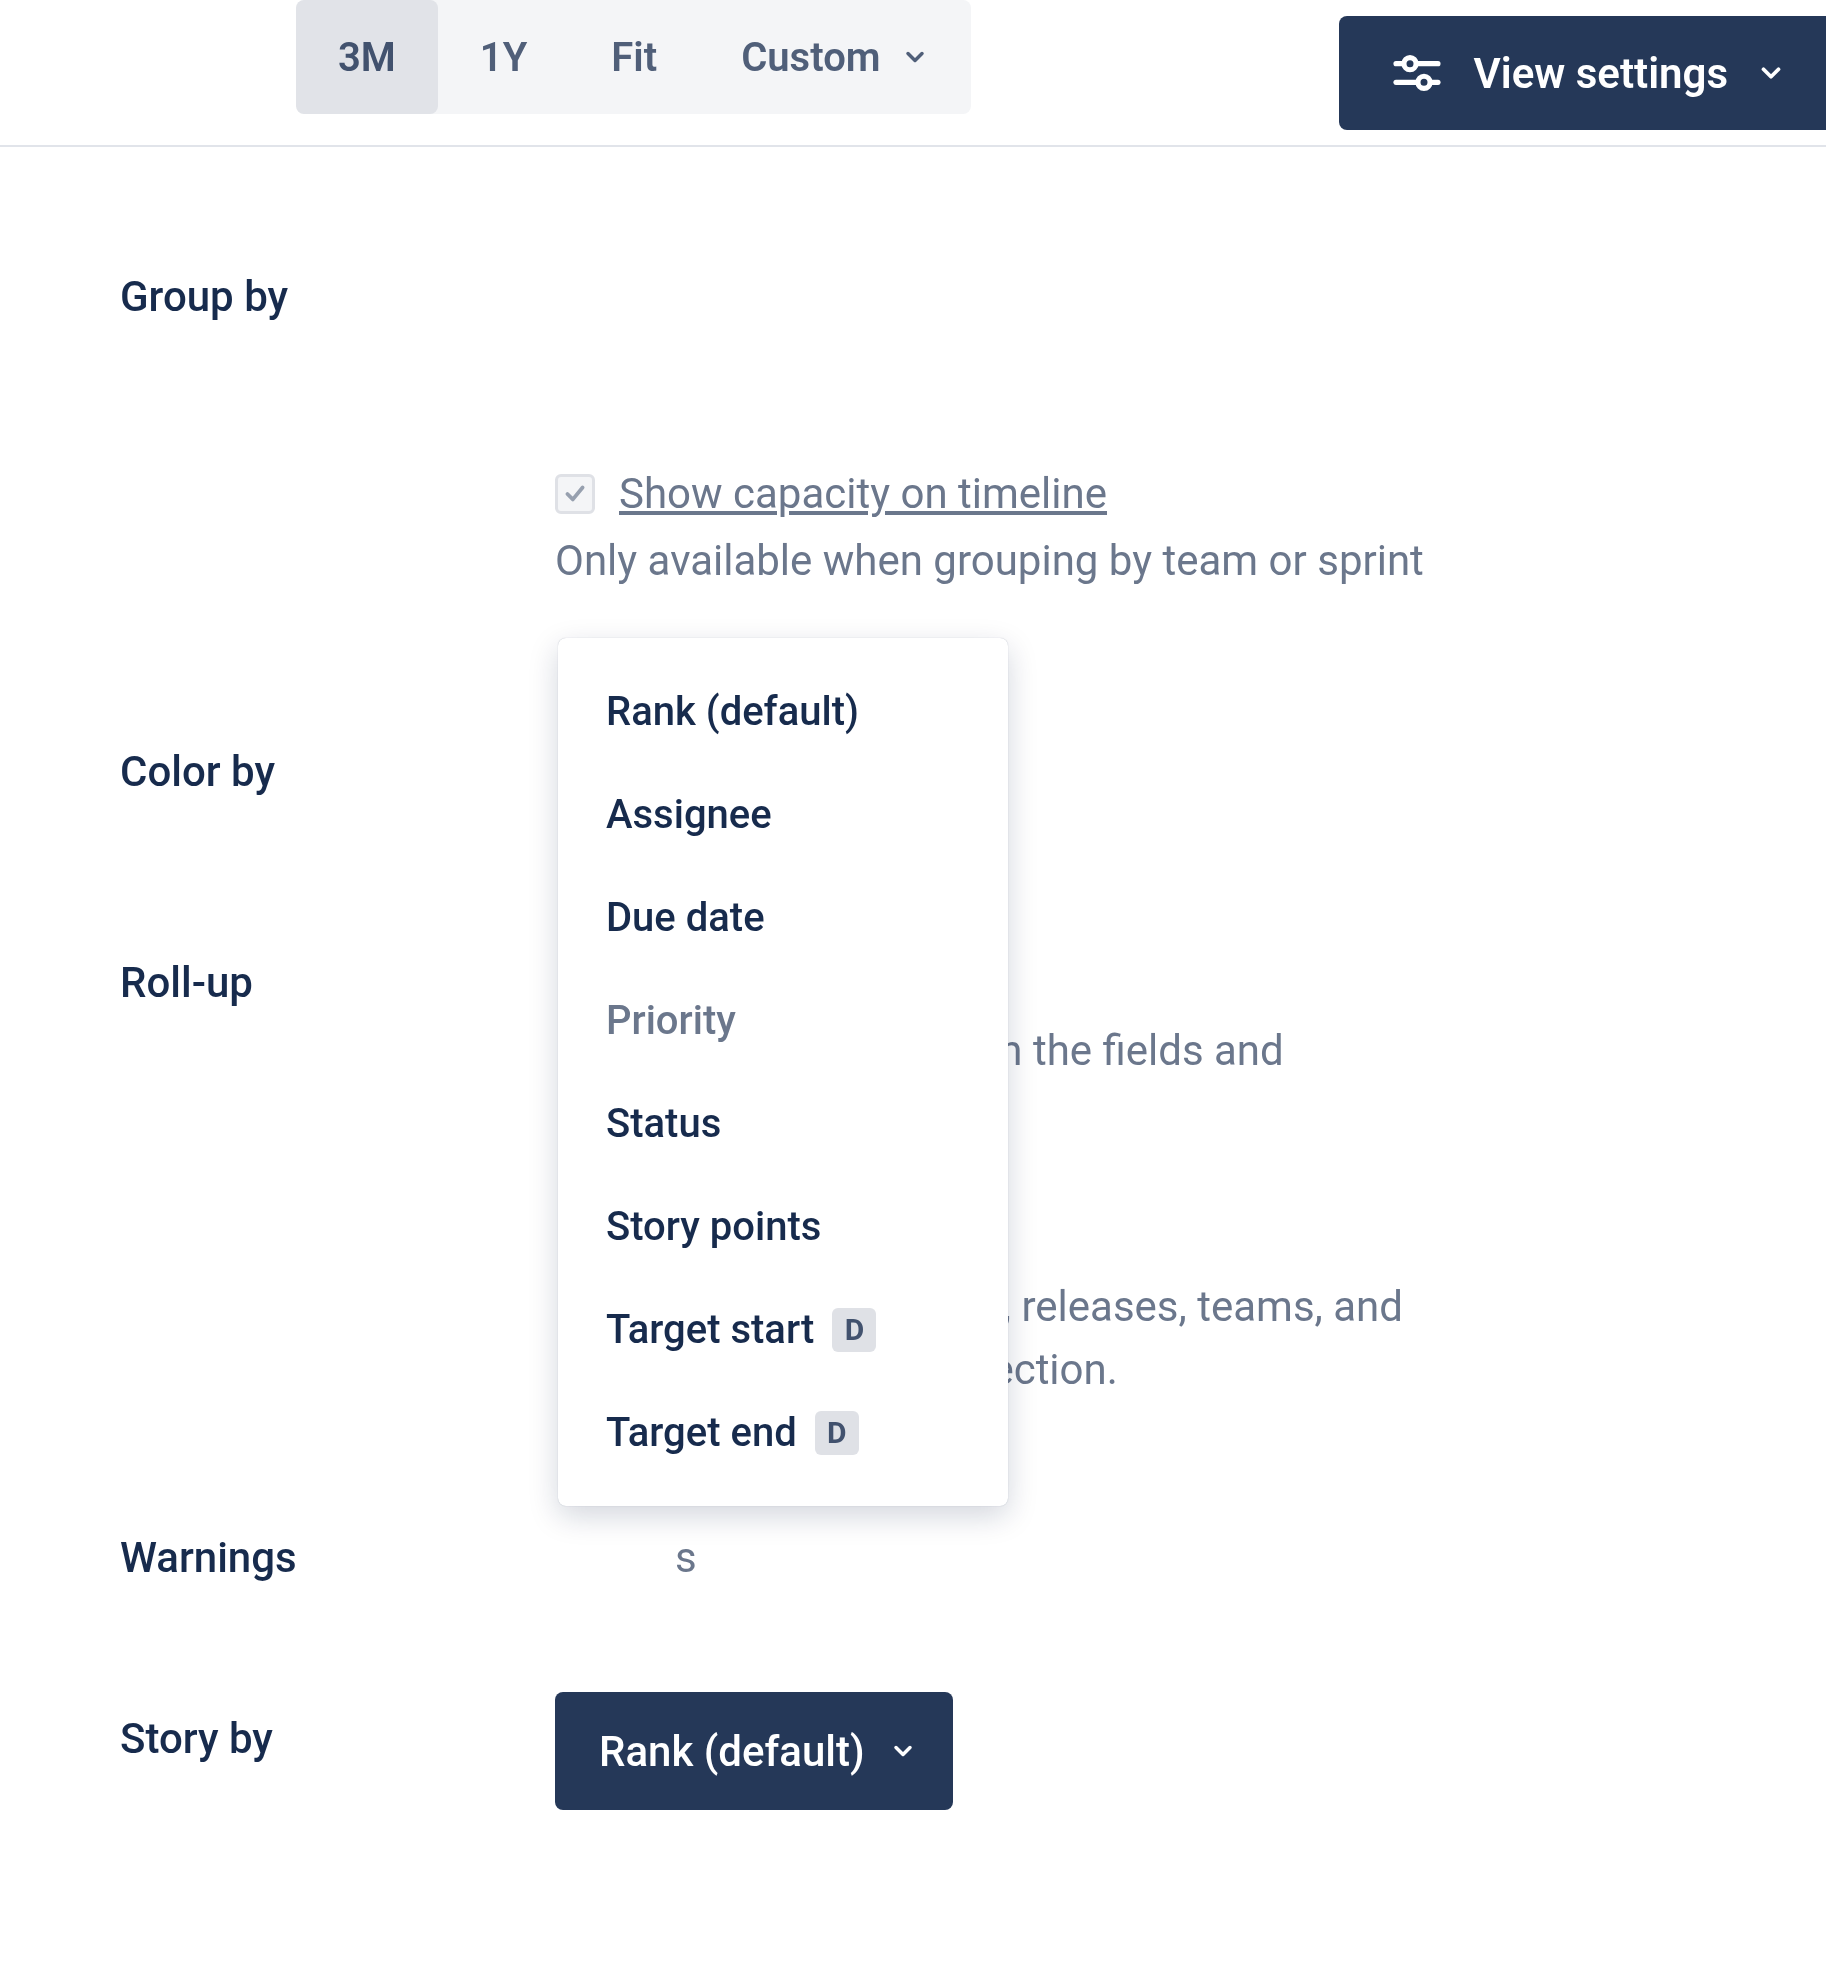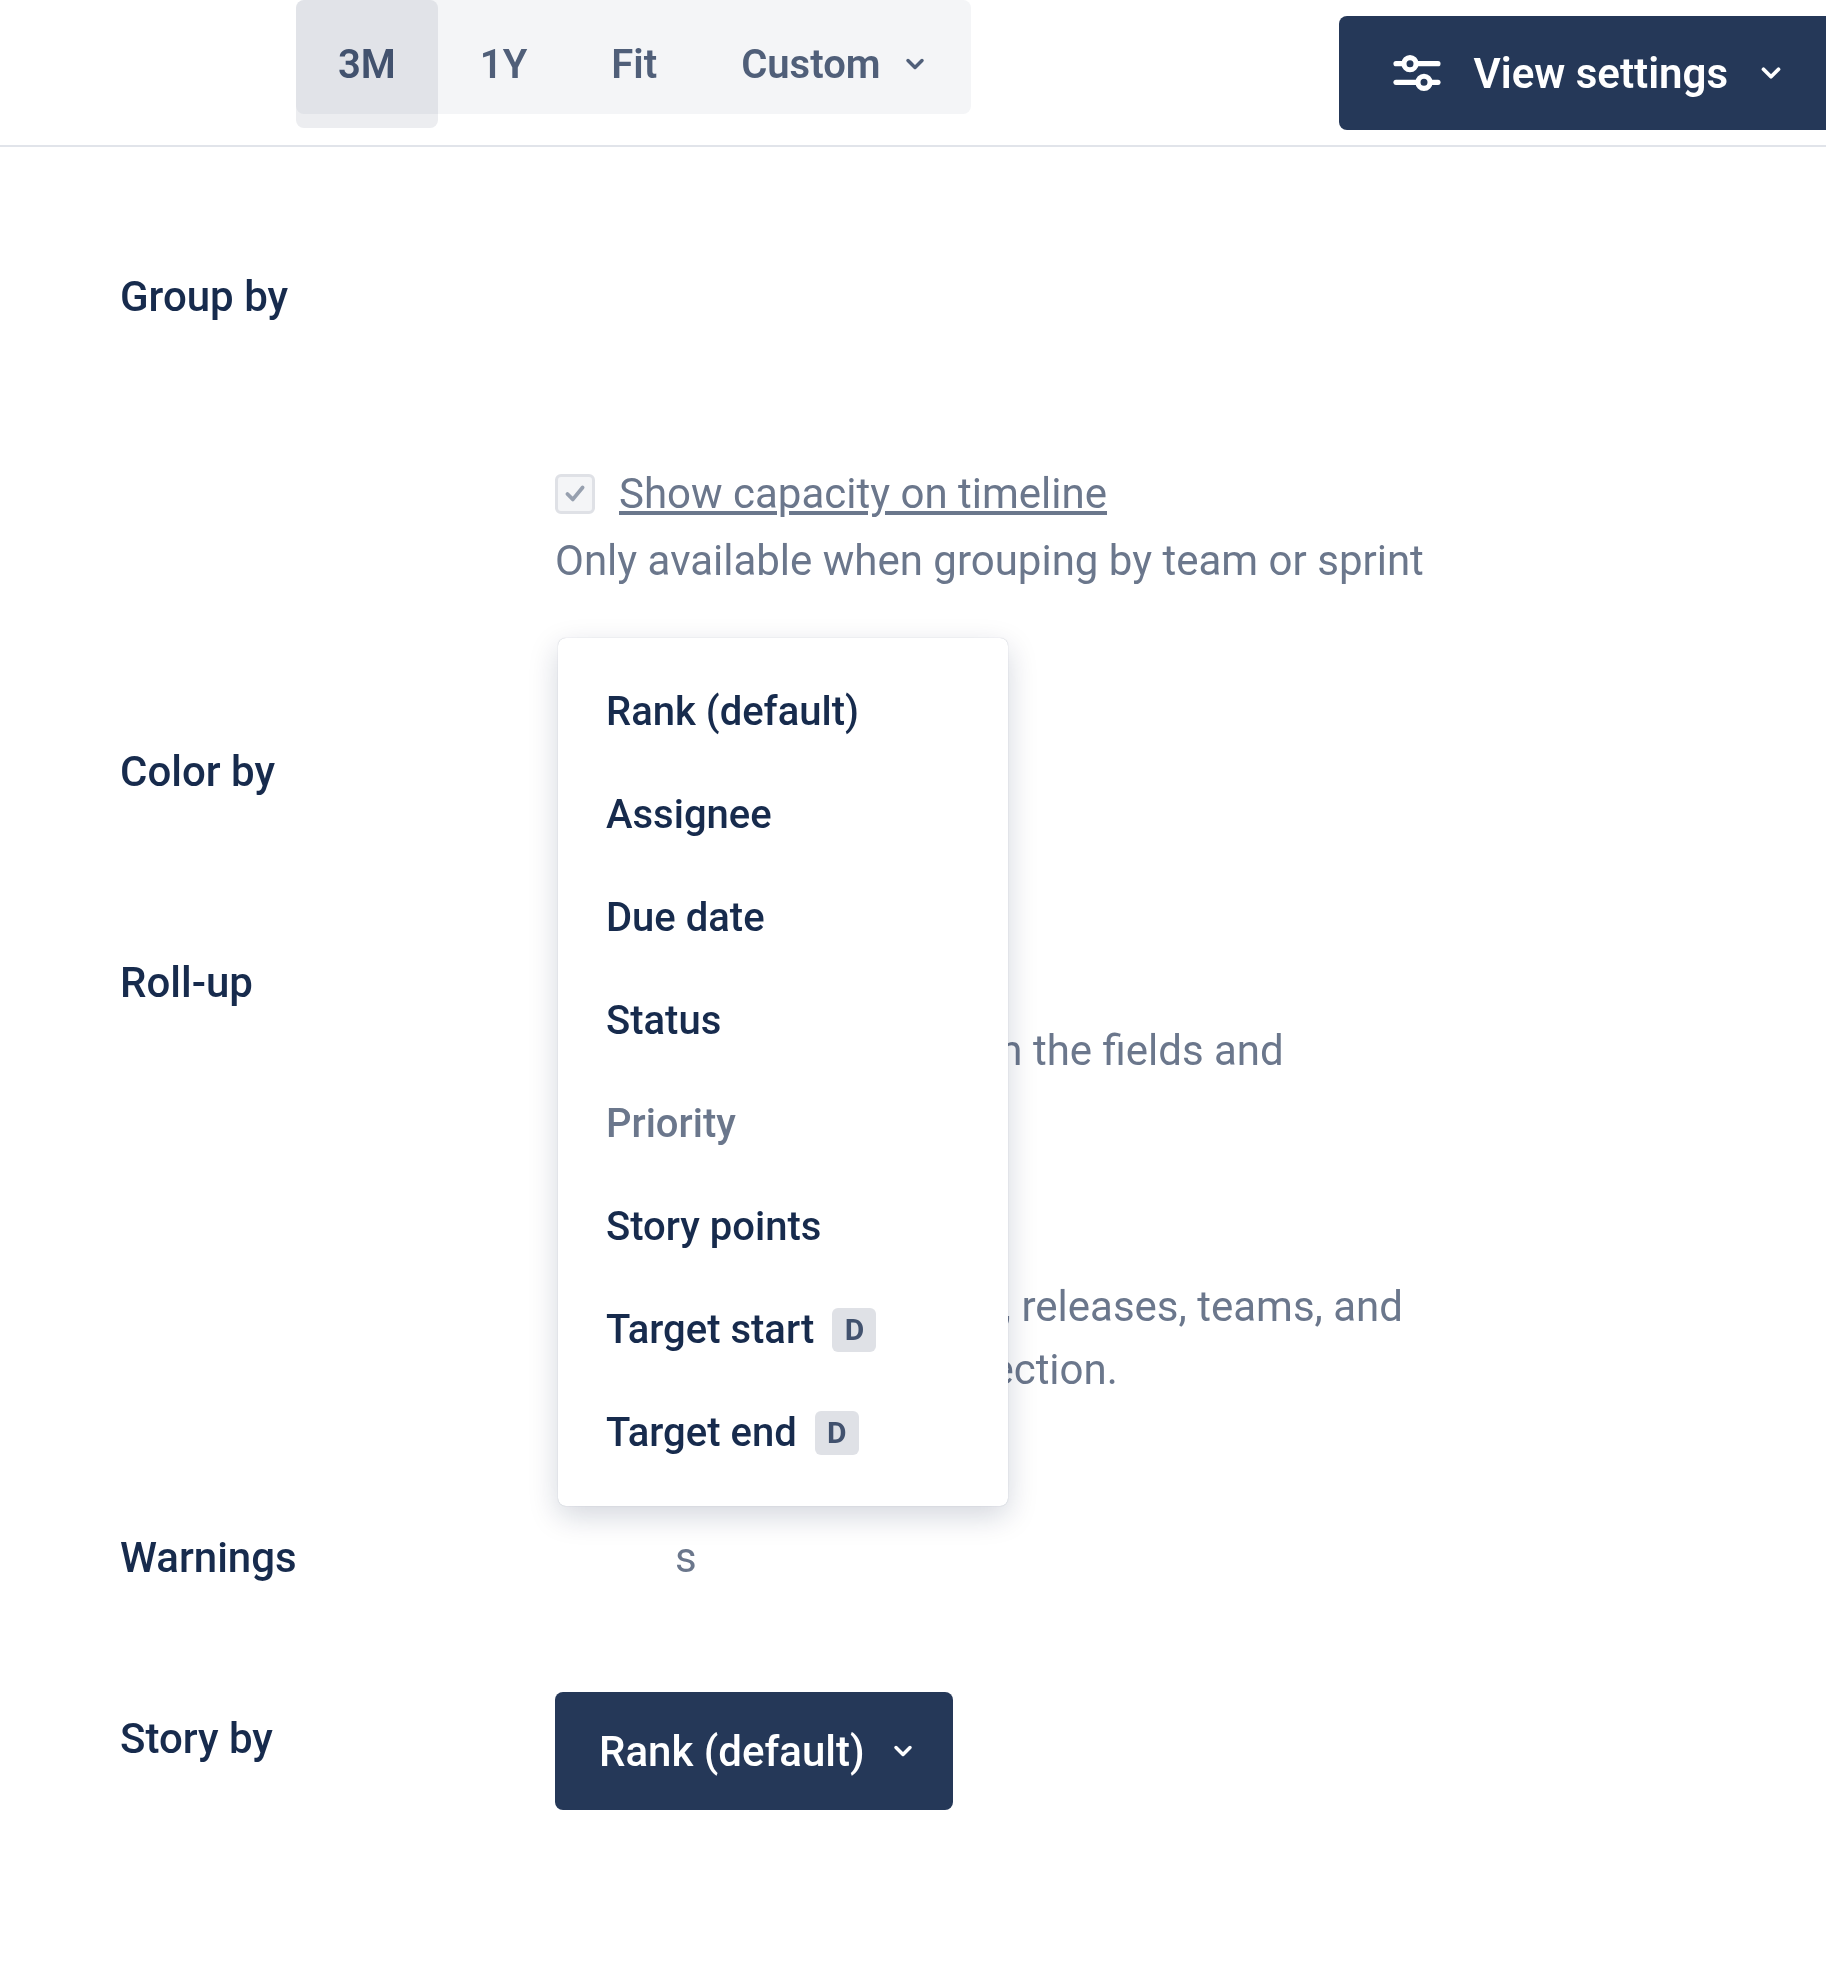--- a/index.html
+++ b/index.html
@@ -36,21 +36,21 @@
     left: 296px;
     height: 114px;
     display: flex;
     background: var(--gray-bg);
     border-radius: 8px;
   }
   .zoom-btn {
     display: flex;
     align-items: center;
     justify-content: center;
-    height: 128px;
+    height: 114px;
     padding: 0 42px;
     font-size: 40px;
     font-weight: 600;
     color: #505F79;
     cursor: pointer;
     border-radius: 8px;
     gap: 20px;
   }
   .zoom-btn.active {
     background: var(--gray-bg-darker);
@@ -297,27 +297,27 @@
 <div class="menu" style="left:558px; top:638px;">
   <div class="menu-item">
     <span>Rank (default)</span>
   </div>
   <div class="menu-item">
     <span>Assignee</span>
   </div>
   <div class="menu-item">
     <span>Due date</span>
   </div>
-  <div class="menu-item">
-    <span>Status</span>
-  </div>
   <div class="menu-item muted">
     <span>Priority</span>
   </div>
   <div class="menu-item">
+    <span>Status</span>
+  </div>
+  <div class="menu-item">
     <span>Story points</span>
   </div>
   <div class="menu-item">
     <span>Target start</span>
     <span class="badge">D</span>
   </div>
   <div class="menu-item">
     <span>Target end</span>
     <span class="badge">D</span>
   </div>

